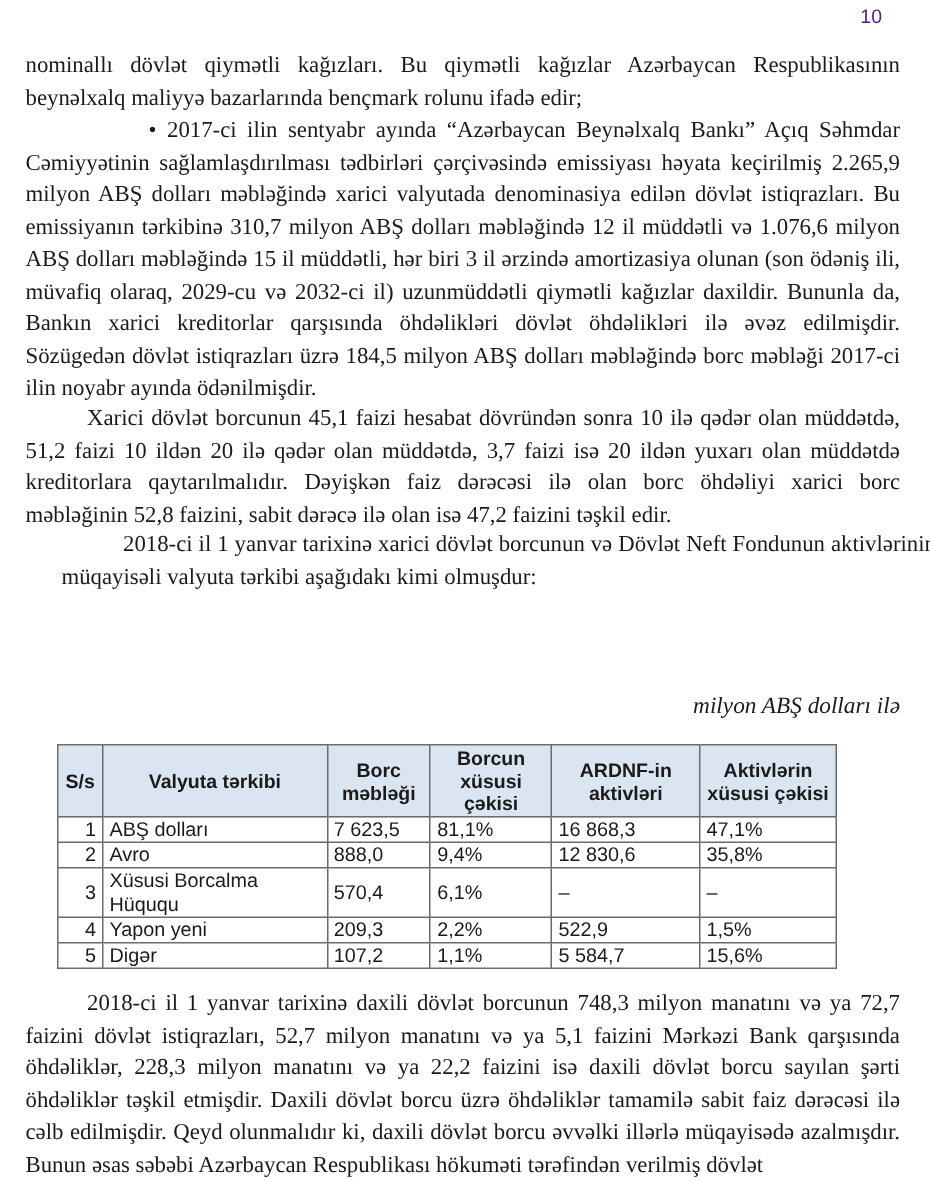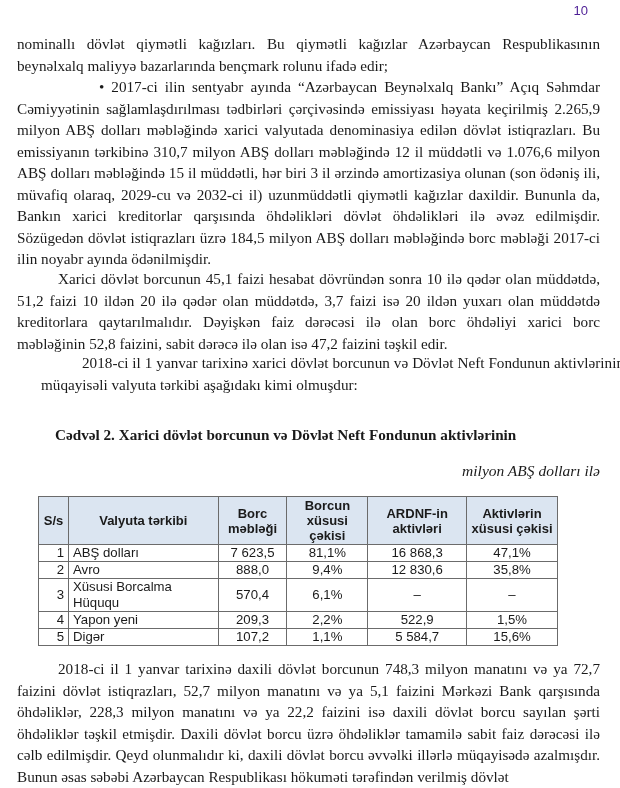--- a/index.html
+++ b/index.html
@@ -32,21 +32,21 @@
     border-collapse:collapse;
     font-family:"Liberation Sans", sans-serif; font-size:13.2px;
   }
   table.data th {
     background:#dbe5f1; font-weight:bold; font-size:13px; line-height:15px;
     border:1px solid #6b6b6b; padding:1px 4px; text-align:center; height:43px;
   }
   table.data td {
     border:1px solid #6b6b6b; padding:0 4px; height:16px; line-height:16px;
   }
-  td.num { text-align:center; }
+  td.num { text-align:left; }
   td.idx { text-align:right; }
   tr.total td { font-weight:bold; }
 </style>
 </head>
 <body>
 
 <div class="page-num">10</div>
 
 <div class="text-block" style="top:33px;">
   <p>nominallı dövlət qiymətli kağızları. Bu qiymətli kağızlar Azərbaycan Respublikasının beynəlxalq maliyyə bazarlarında bençmark rolunu ifadə edir;</p>
@@ -58,21 +58,20 @@
 
 <div class="text-block" style="top:268px;">
   <p class="indent">Xarici dövlət borcunun 45,1 faizi hesabat dövründən sonra 10 ilə qədər olan müddətdə, 51,2 faizi 10 ildən 20 ilə qədər olan müddətdə, 3,7 faizi isə 20 ildən yuxarı olan müddətdə kreditorlara qaytarılmalıdır. Dəyişkən faiz dərəcəsi ilə olan borc öhdəliyi xarici borc məbləğinin 52,8 faizini, sabit dərəcə ilə olan isə 47,2 faizini təşkil edir.</p>
 </div>
 
 <div class="text-block" style="top:352px;margin-left:24px;">
   <p class="indent">2018-ci il 1 yanvar tarixinə xarici dövlət borcunun və Dövlət Neft Fondunun aktivlərinin müqayisəli valyuta tərkibi aşağıdakı kimi olmuşdur:</p>
 </div>
 
 <div class="caption">
-  <span class="first">Cədvəl 2. Xarici dövlət borcunun və Dövlət Neft Fondunun aktivlərinin</span>
 </div>
 
 <div class="unit-note">milyon ABŞ dolları ilə</div>
 
 <table class="data">
   <colgroup>
     <col style="width:30px">
       <col style="width:150px">
       <col style="width:69px">
     <col style="width:81px">

